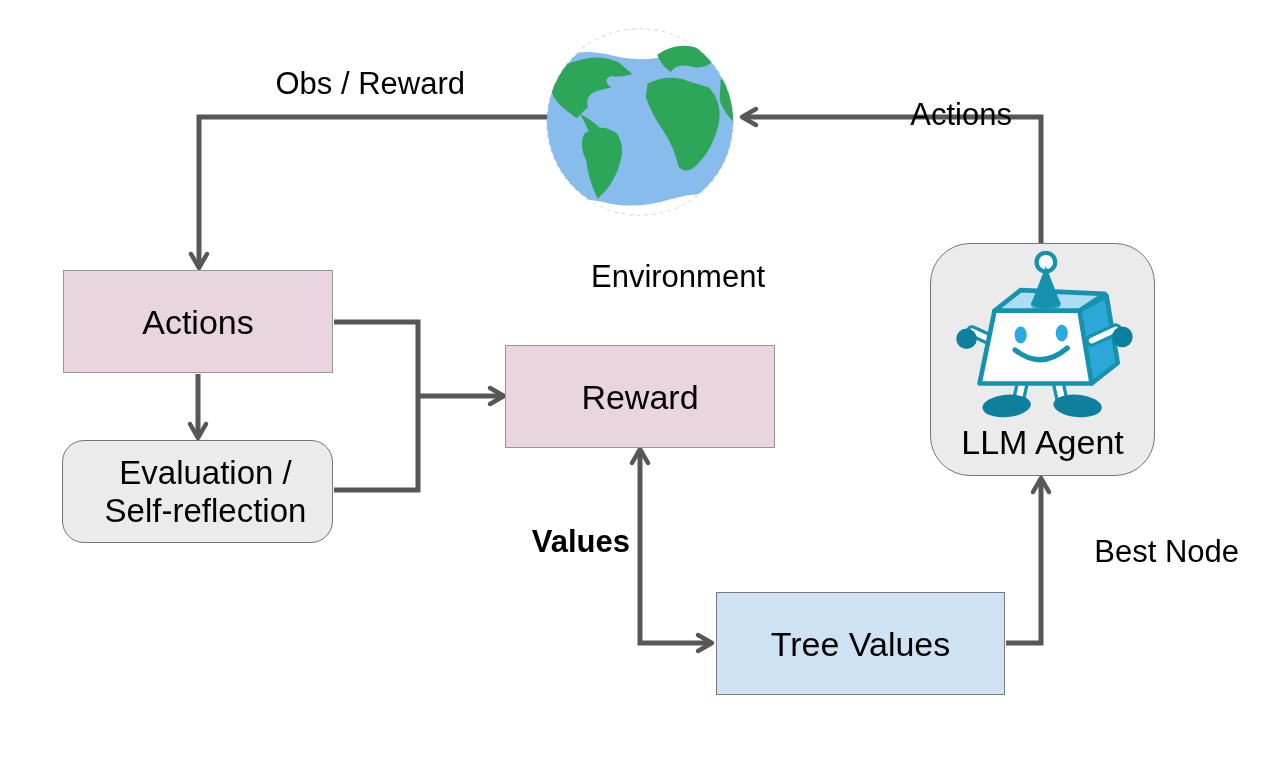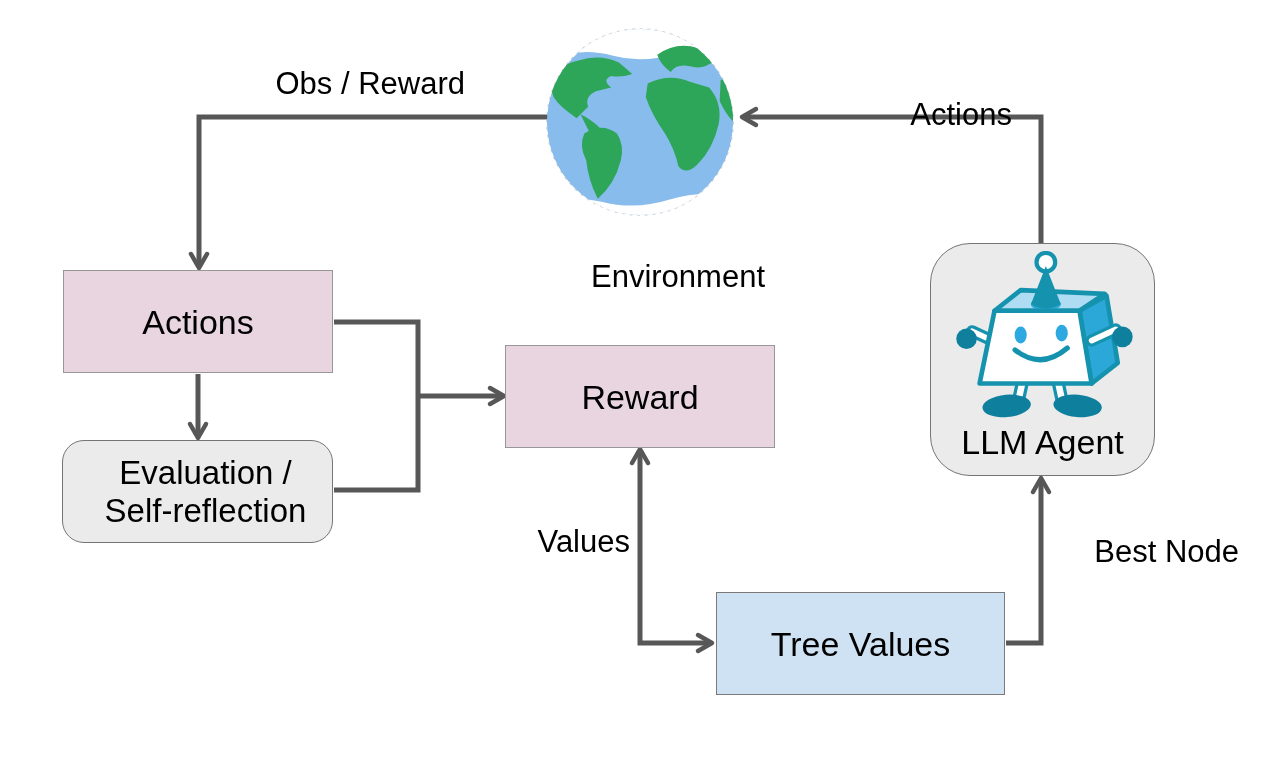--- a/index.html
+++ b/index.html
@@ -87,21 +87,21 @@
       <path class="landF" d="M38,92 Q50,98 58,106 L48,112 Z"></path>
       <path class="landF" d="M42,112 Q60,100 76,112 Q84,124 80,140 Q74,164 56,180 Q46,160 44,140 Q36,125 42,112 Z"></path>
       <path class="landF" d="M118,30 Q138,16 160,23 L178,36 Q166,46 152,42 Q138,39 132,48 Q121,40 118,30 Z"></path>
       <path class="landF" d="M108,60 Q130,49 152,58 L172,64 Q186,80 182,102 Q176,128 160,144 Q148,156 140,146 Q136,128 126,112 Q112,92 106,74 Z"></path>
       <path class="landF" d="M184,56 Q198,54 202,62 L202,104 Q190,94 183,78 Z"></path>
     </g>
   </svg>
 
   <div class="edge-label" style="left:200px; top:66px; width:265px;">Obs / Reward</div>
   <div class="edge-label" style="left:790px; top:64px; width:222px;margin-top:33px;">Actions</div>
-  <div class="edge-label" style="left:445px; top:524px; width:185px;">Values</div>
+  <div class="edge-label" style="left:445px; top:524px; width:185px;font-weight:bold;">Values</div>
   <div class="edge-label" style="left:1049px; top:534px; width:190px;">Best Node</div>
 
   <div class="edge-label" style="left:515px; top:227px; width:250px;margin-top:32px;">Environment</div>
 
   <div class="node node-pink" style="left:63px; top:270px; width:270px; height:103px;">
     <span>Actions</span>
   </div>
 
   <div class="node node-grayr" style="left:62px; top:440px; width:271px; height:103px; font-size:33px;padding-left:16px;">
     <span>Evaluation /

